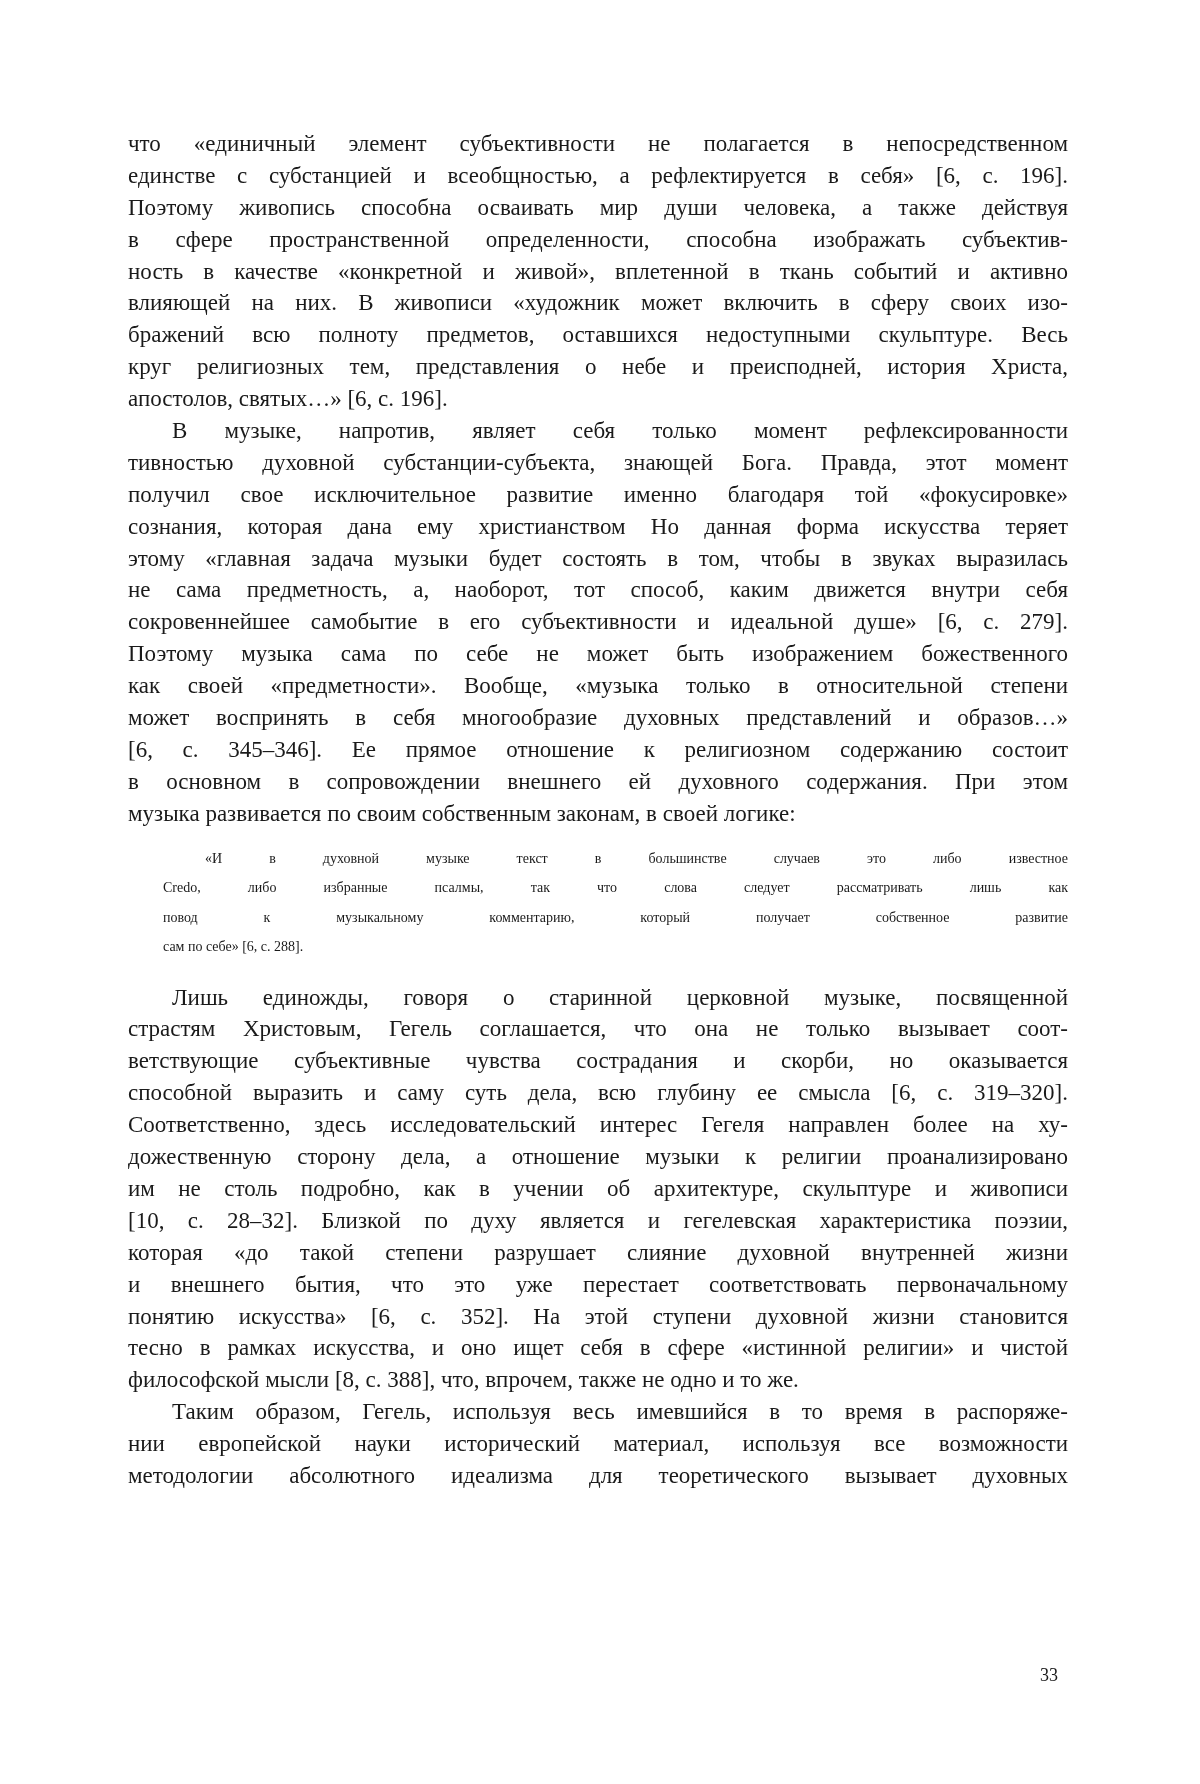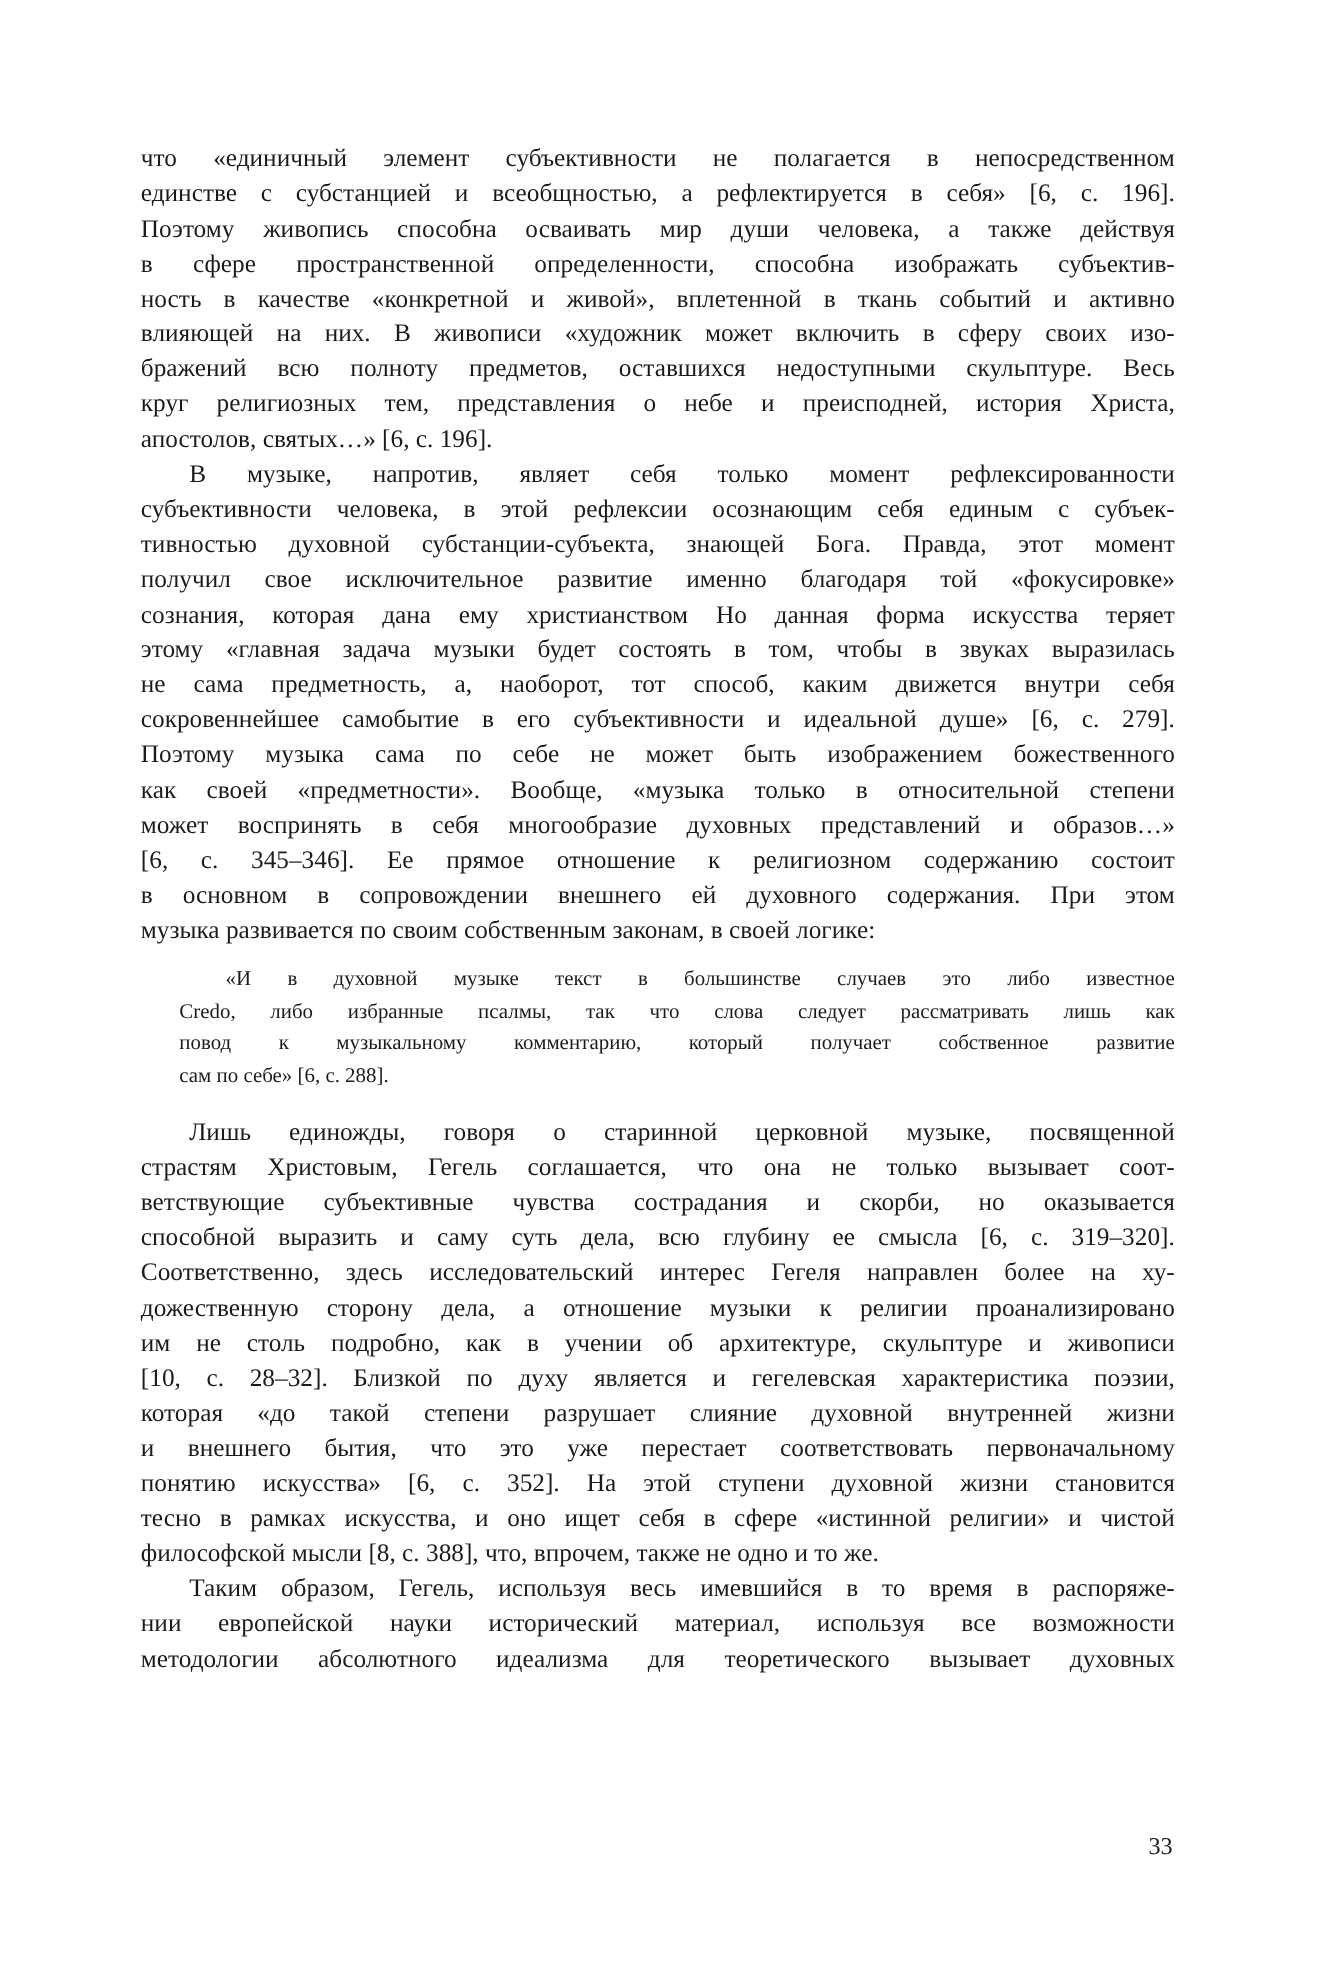--- a/index.html
+++ b/index.html
@@ -36,38 +36,38 @@
     .line.last {
       text-align-last: left;
     }
     .line.indent {
       padding-left: 44px;
     }
     .quote {
       margin-top: 14px;
       margin-bottom: 20px;
       padding-left: 35px;
-      font-size: 19px;
+      font-size: 14px;
     }
     .quote .line {
       height: 29.5px;
       line-height: 29.5px;
     }
     .quote .line.indent {
       padding-left: 42px;
     }
     .page-number {
       position: absolute;
       left: 1040px;
       top: 1665px;
       width: 30px;
       font-family: "Liberation Serif", "DejaVu Serif", serif;
-      font-size: 22px;
+      font-size: 18px;
       color: #1a1a1a;
-      text-align: center;
+      text-align: left;
     }
   </style>
 </head>
 <body>
 
 <div class="page">
 
   <div>
     <span class="line">что «единичный элемент субъективности не полагается в непосредственном</span>
     <span class="line">единстве с субстанцией и всеобщностью, а рефлектируется в себя» [6, с. 196].</span>
@@ -75,21 +75,20 @@
     <span class="line">в сфере пространственной определенности, способна изображать субъектив-</span>
     <span class="line">ность в качестве «конкретной и живой», вплетенной в ткань событий и активно</span>
     <span class="line">влияющей на них. В живописи «художник может включить в сферу своих изо-</span>
     <span class="line">бражений всю полноту предметов, оставшихся недоступными скульптуре. Весь</span>
     <span class="line">круг религиозных тем, представления о небе и преисподней, история Христа,</span>
     <span class="line last">апостолов, святых…» [6, с. 196].</span>
   </div>
 
   <div>
     <span class="line indent">В музыке, напротив, являет себя только момент рефлексированности</span>
-    <span class="line">субъективности человека, в этой рефлексии осознающим себя единым с субъек-</span>
     <span class="line">тивностью духовной субстанции-субъекта, знающей Бога. Правда, этот момент</span>
     <span class="line">получил свое исключительное развитие именно благодаря той «фокусировке»</span>
     <span class="line">сознания, которая дана ему христианством Но данная форма искусства теряет</span>
     <span class="line">этому «главная задача музыки будет состоять в том, чтобы в звуках выразилась</span>
     <span class="line">не сама предметность, а, наоборот, тот способ, каким движется внутри себя</span>
     <span class="line">сокровеннейшее самобытие в его субъективности и идеальной душе» [6, с. 279].</span>
     <span class="line">Поэтому музыка сама по себе не может быть изображением божественного</span>
     <span class="line">как своей «предметности». Вообще, «музыка только в относительной степени</span>
     <span class="line">может воспринять в себя многообразие духовных представлений и образов…»</span>
     <span class="line">[6, с. 345–346]. Ее прямое отношение к религиозном содержанию состоит</span>

